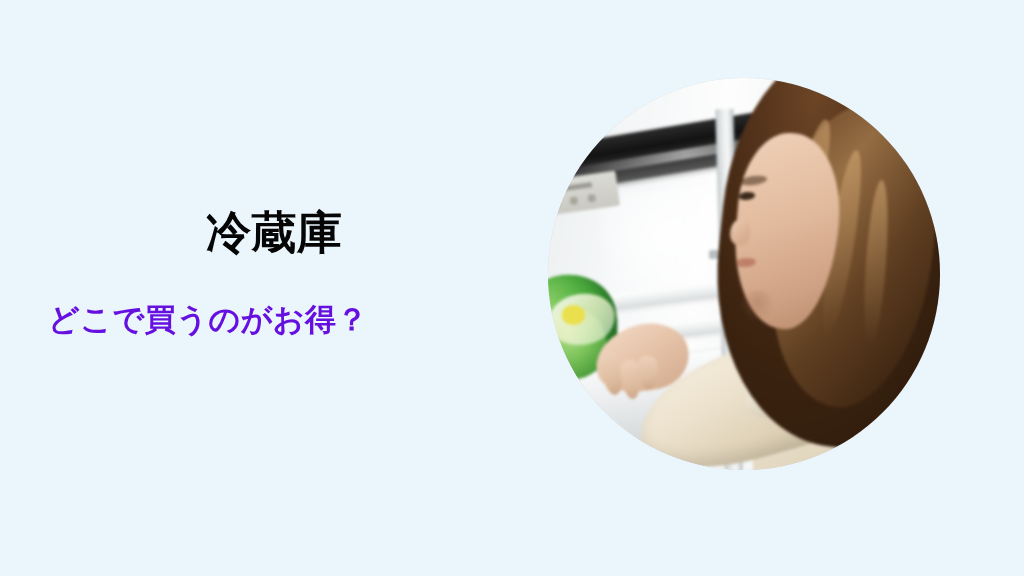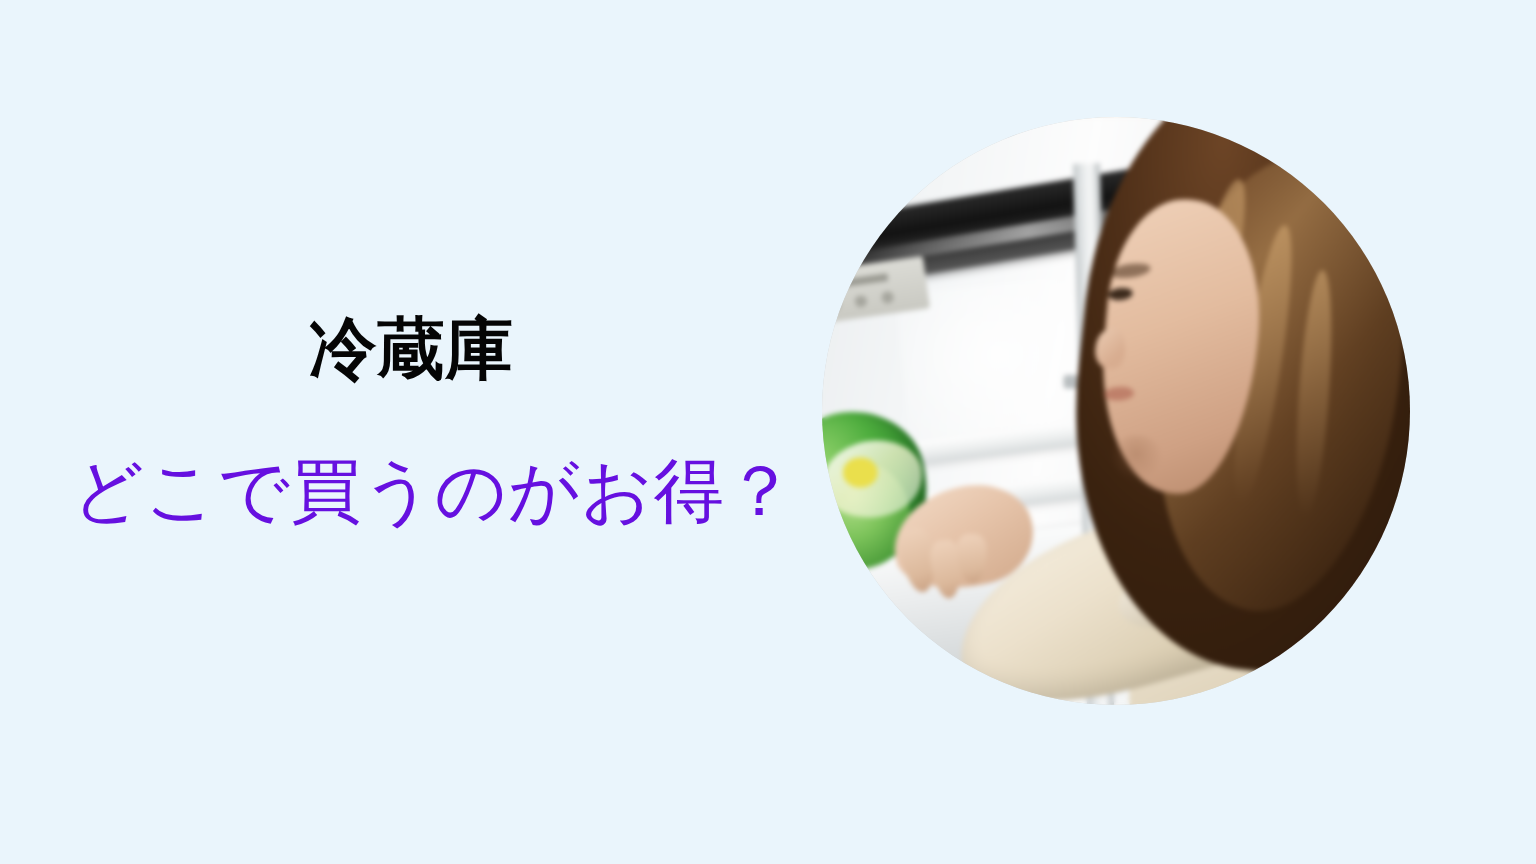--- a/index.html
+++ b/index.html
@@ -39,22 +39,22 @@
     line-height: 1.05;
     color: #050505;
     letter-spacing: 0.5px;
     white-space: nowrap;
   }
 
   .subhead {
     position: absolute;
     left: 48px;
     top: 303px;
-    font-size: 47px;
-    font-weight: 400;
+    font-size: 31px;
+    font-weight: 700;
     line-height: 1.05;
     color: #6610e0;
     letter-spacing: 0.5px;
     white-space: nowrap;
   }
 
   
   .photo-circle {
     position: absolute;
     left: 548px;

